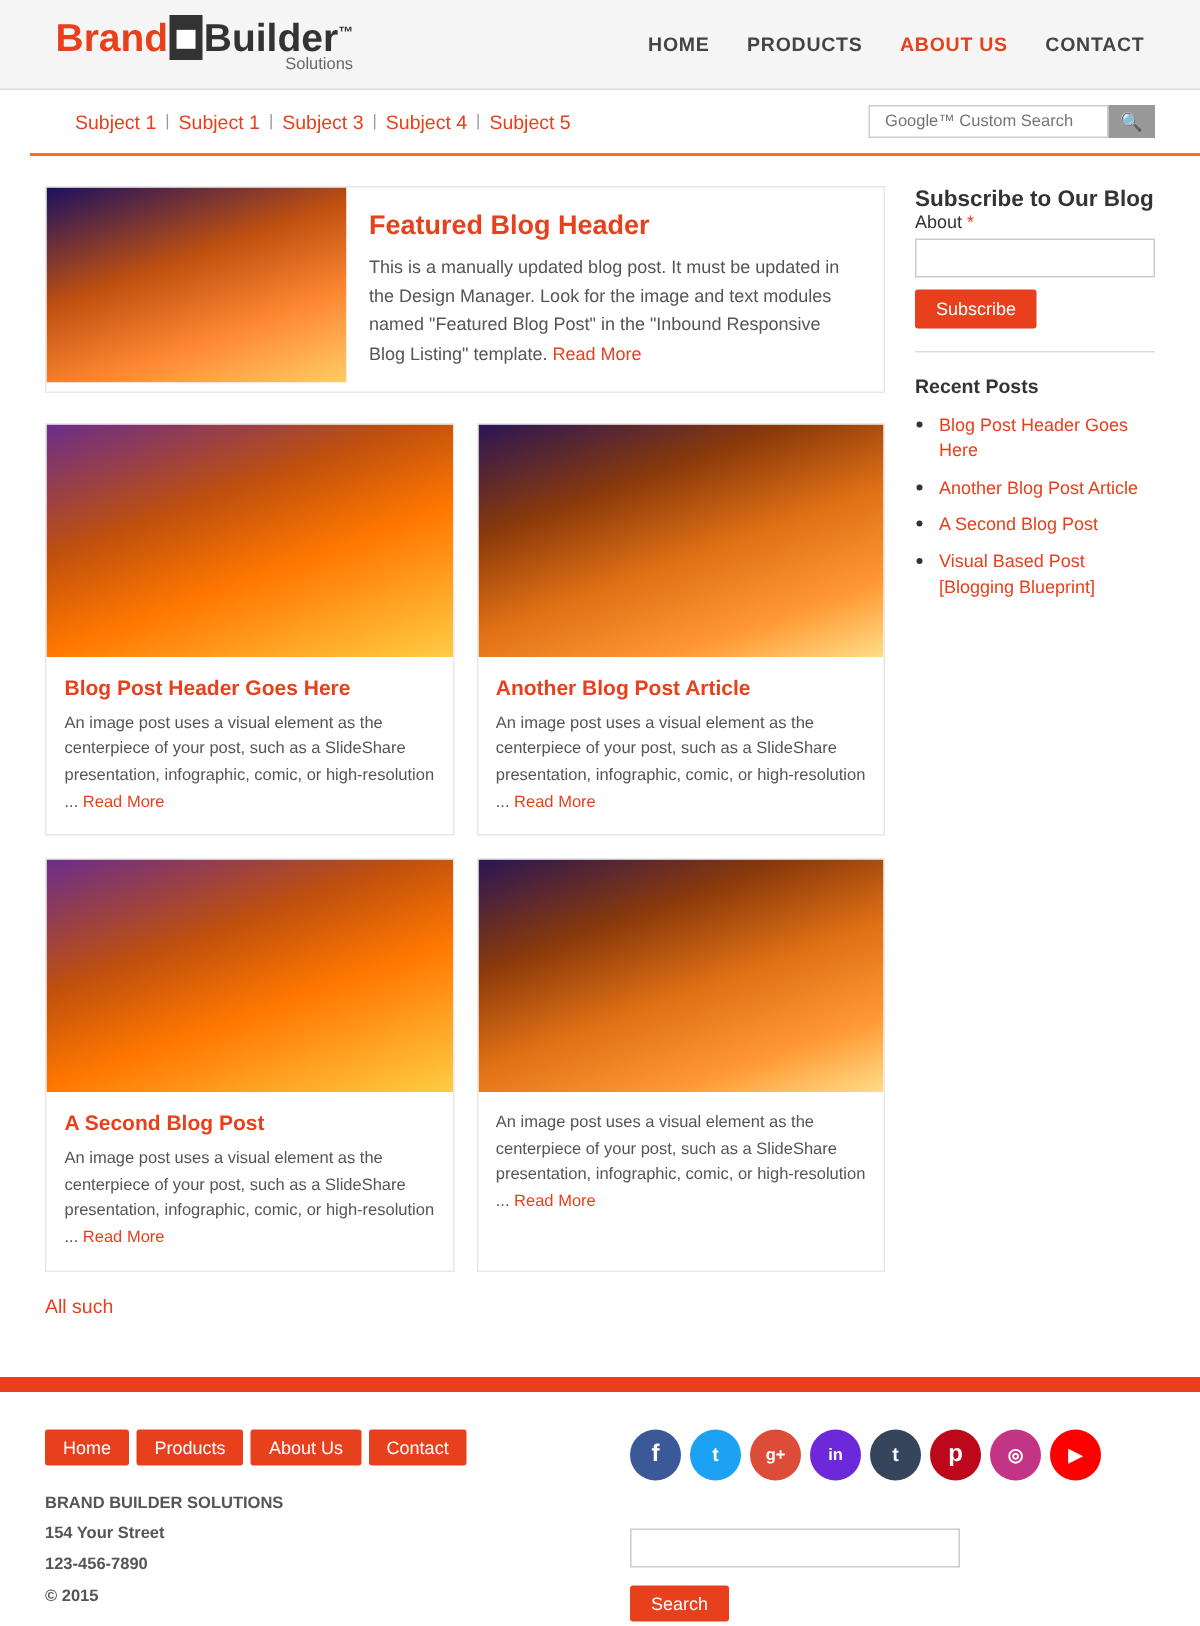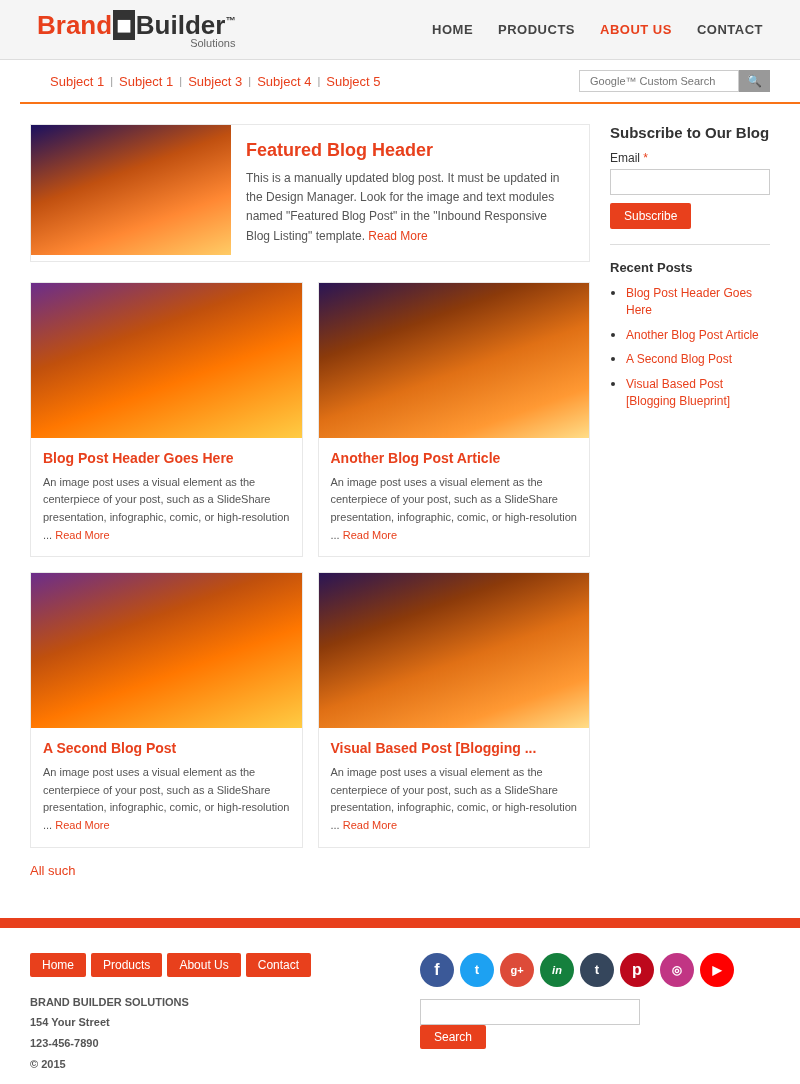--- a/index.html
+++ b/index.html
@@ -43,21 +43,21 @@
     .blog-card { border: 1px solid #e8e8e8; overflow: hidden; }
     .blog-card-img { width: 100%; height: 155px; background: linear-gradient(160deg, #1a1060 0%, #c05010 40%, #ff8833 70%, #ffcc66 100%); }
     .blog-card-body { padding: 12px; }
     .blog-card-body h3 { color: #e8401c; font-size: 14px; margin-bottom: 8px; }
     .blog-card-body p { font-size: 11px; line-height: 1.6; color: #555; }
 
     .all-posts { margin-top: 15px; }
     .all-posts a { color: #e8401c; text-decoration: none; font-size: 13px; }
 
     
-    .sidebar h3 { font-size: 15px; color: #333; margin-bottom: 10px; font-weight: bold; }
+    .sidebar h3 { font-size: 15px; color: #333; font-weight: bold; }
     .sidebar .subscribe-label { font-size: 12px; color: #333; margin-bottom: 4px; }
     .sidebar .required { color: #e8401c; }
     .sidebar input[type="text"] { width: 100%; border: 1px solid #ccc; padding: 5px 6px; font-size: 12px; margin-bottom: 8px; }
     .subscribe-btn { background: #e8401c; color: #fff; border: none; padding: 6px 14px; font-size: 12px; cursor: pointer; border-radius: 2px; }
     .sidebar-divider { border: none; border-top: 1px solid #ddd; margin: 15px 0; }
     .sidebar h4 { font-size: 13px; color: #333; margin-bottom: 10px; font-weight: bold; }
     .recent-posts { list-style: disc; padding-left: 16px; }
     .recent-posts li { margin-bottom: 8px; }
     .recent-posts li a { color: #e8401c; text-decoration: none; font-size: 12px; line-height: 1.4; }
 
@@ -69,26 +69,26 @@
     .footer-left { flex: 1; }
     .footer-nav { display: flex; gap: 5px; margin-bottom: 15px; }
     .footer-nav a { background: #e8401c; color: #fff; padding: 5px 12px; font-size: 12px; text-decoration: none; border-radius: 2px; }
     .footer-address { font-size: 11px; color: #555; line-height: 1.9; font-weight: bold; }
     .footer-right { flex: 1; display: flex; flex-direction: column; align-items: flex-start; }
     .social-icons { display: flex; gap: 6px; margin-bottom: 12px; }
     .social-icon { width: 34px; height: 34px; border-radius: 50%; display: flex; align-items: center; justify-content: center; color: #fff; font-size: 16px; font-weight: bold; text-decoration: none; }
     .si-fb { background: #3b5998; }
     .si-tw { background: #1da1f2; }
     .si-gp { background: #dd4b39; }
-    .si-li { background: #15803d; font-style: italic; }
+    .si-li { background: #6d28d9; }
     .si-tm { background: #35465c; }
     .si-pi { background: #bd081c; }
     .si-ig { background: #c13584; }
     .si-yt { background: #ff0000; }
-    .footer-search { display: flex; flex-direction: column; gap: 0; }
+    .footer-search { display: flex; flex-direction: column; gap: 12px; margin-top: 20px; }
     .footer-search input { width: 220px; border: 1px solid #ccc; padding: 5px 8px; font-size: 12px; }
     .footer-search button { background: #e8401c; color: #fff; border: none; padding: 5px 14px; font-size: 12px; cursor: pointer; border-radius: 2px; align-self: flex-start; }
 
     .city-img-1 { background: linear-gradient(160deg, #6b2d8b 0%, #c0500d 35%, #ff7700 60%, #ffcc44 100%); }
     .city-img-2 { background: linear-gradient(160deg, #2a1555 0%, #8b3a0a 30%, #e07015 55%, #ff9933 80%, #ffdd88 100%); }
   </style>
 </head>
 <body>
 
 <header class="header">
@@ -169,40 +169,39 @@
           <h3>A Second Blog Post</h3>
           <p>
             <span>An image post uses a visual element as the centerpiece of your post, such as a SlideShare presentation, infographic, comic, or high-resolution ...</span> <a href="#" style="color:#e8401c;text-decoration:none;">Read More</a>
           </p>
         </div>
       </div>
 
       <div class="blog-card">
         <div class="blog-card-img city-img-2"></div>
         <div class="blog-card-body">
-          <h3>Visual Based Post [Blogging ...</h3>
           <p>
             <span>An image post uses a visual element as the centerpiece of your post, such as a SlideShare presentation, infographic, comic, or high-resolution ...</span> <a href="#" style="color:#e8401c;text-decoration:none;">Read More</a>
           </p>
         </div>
       </div>
 
     </div>
 
     <div class="all-posts">
       <a href="#">All such</a>
     </div>
 
   </div>
 
   <div class="sidebar">
     <h3>Subscribe to Our Blog</h3>
     <div>
       <div class="subscribe-label">
-        <span>Email</span> <span class="required">*</span>
+        <span>About</span> <span class="required">*</span>
       </div>
       <input type="text" style="">
     </div>
     <button class="subscribe-btn">Subscribe</button>
     <hr class="sidebar-divider">
     <h4>Recent Posts</h4>
     <ul class="recent-posts">
       <li><a href="#">Blog Post Header Goes Here</a></li>
       <li><a href="#">Another Blog Post Article</a></li>
       <li><a href="#">A Second Blog Post</a></li>

